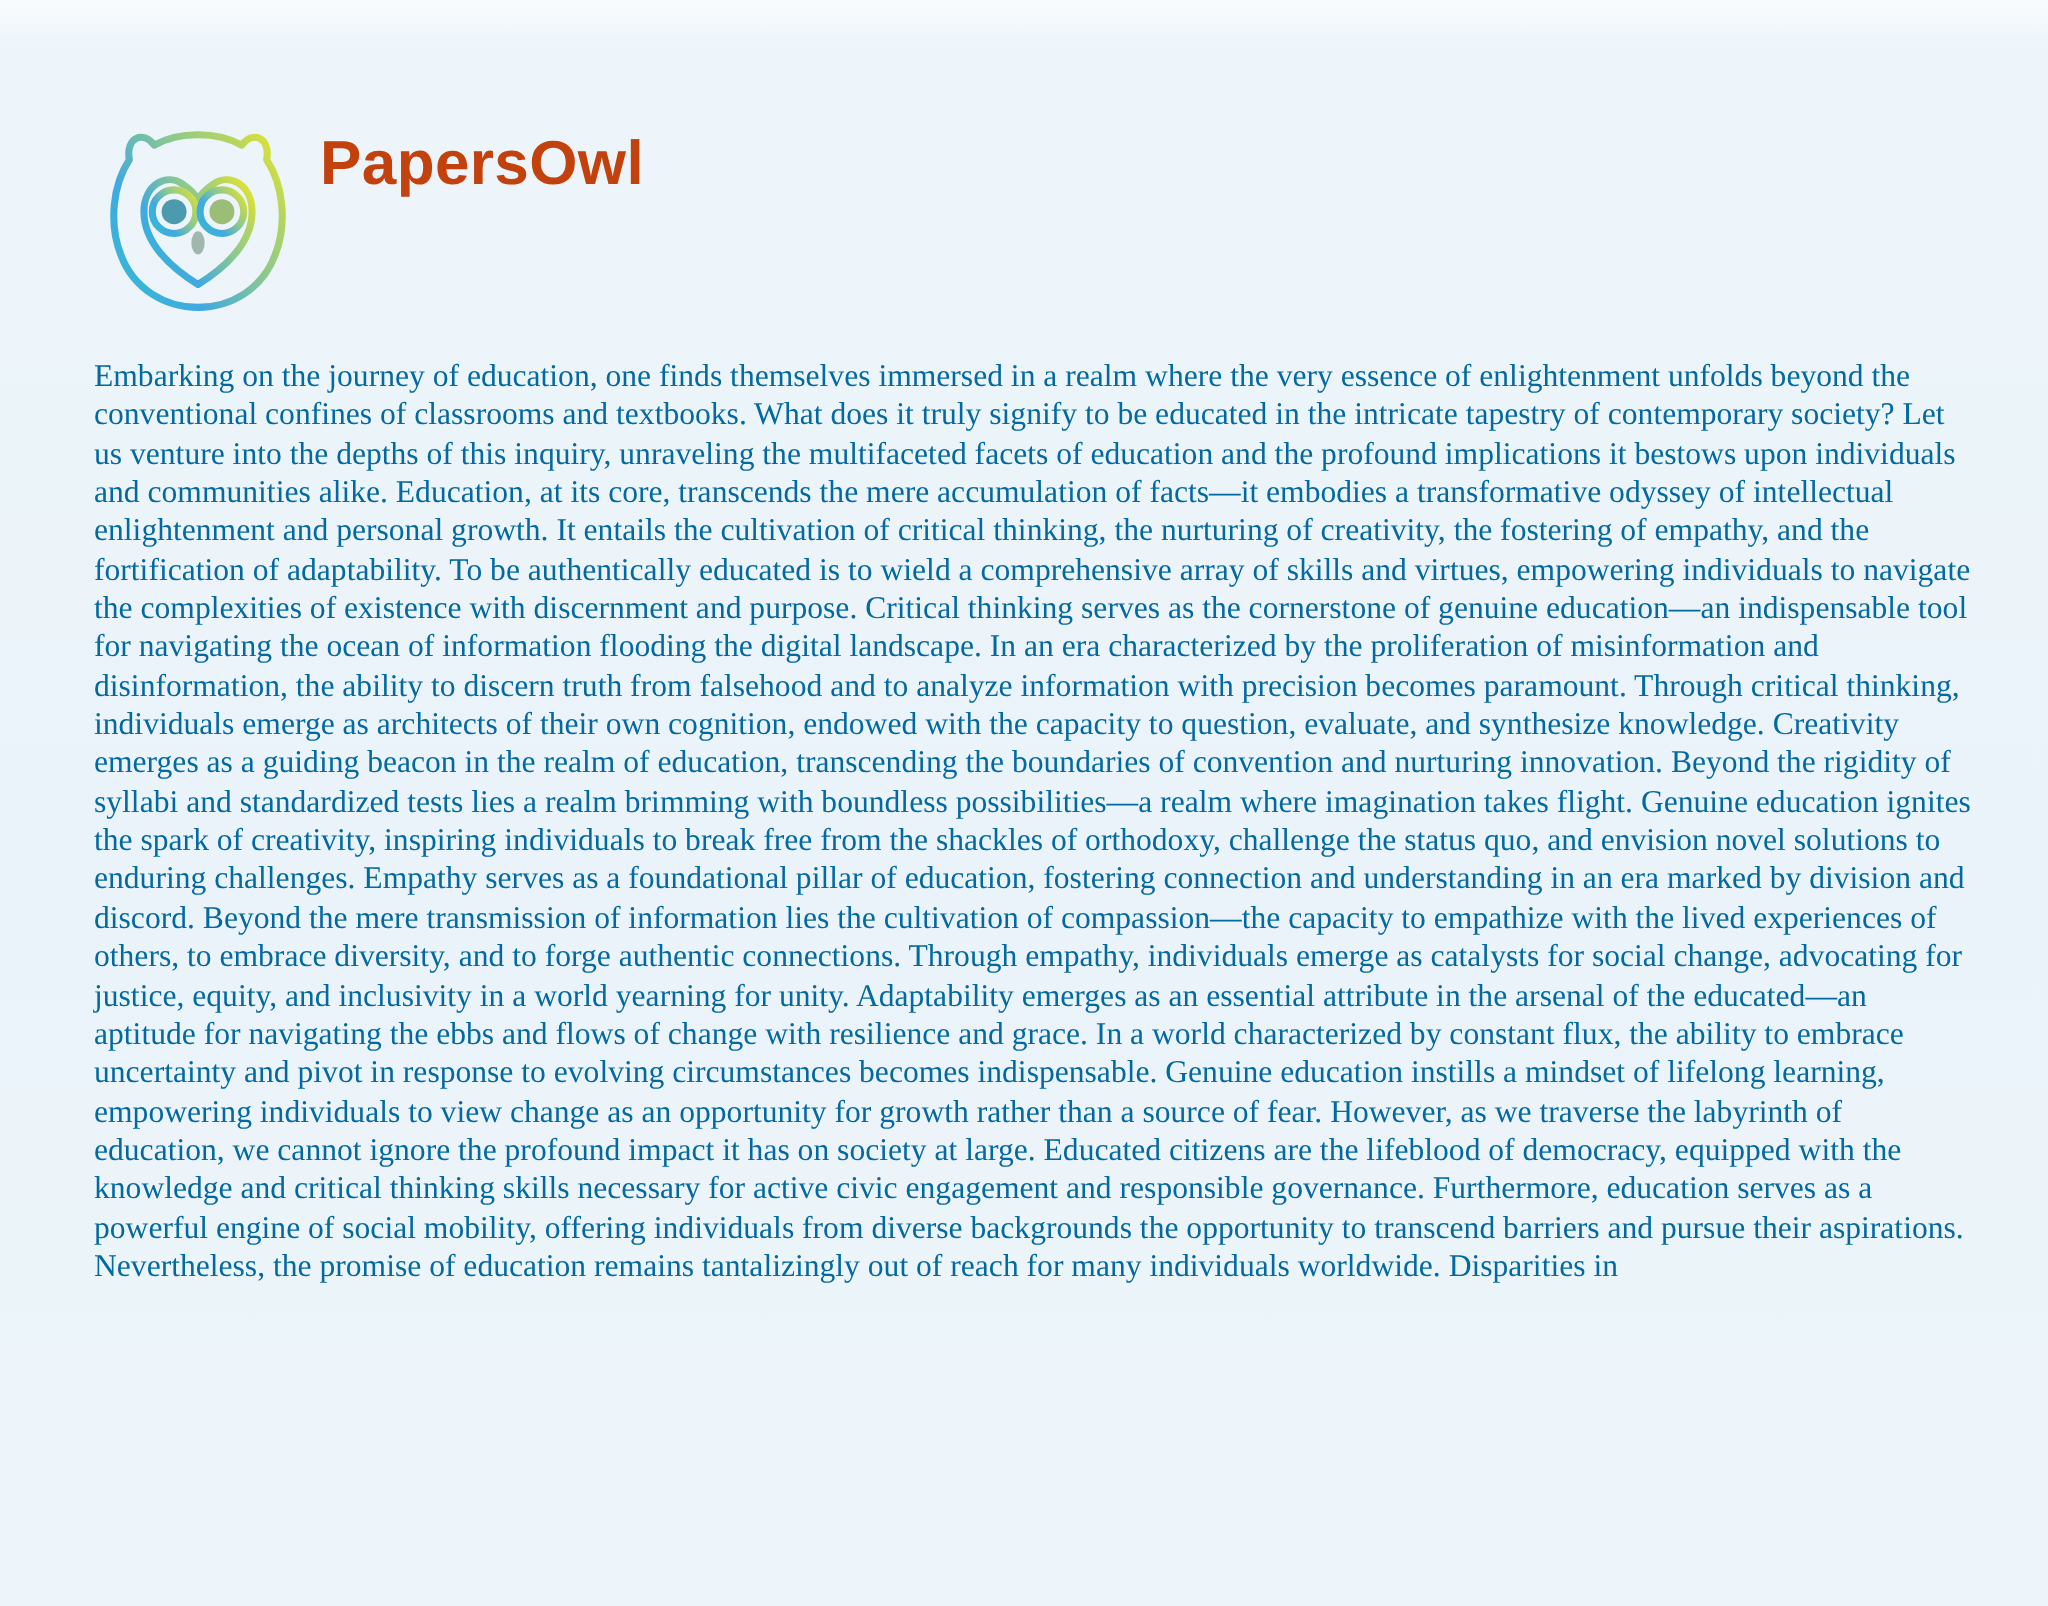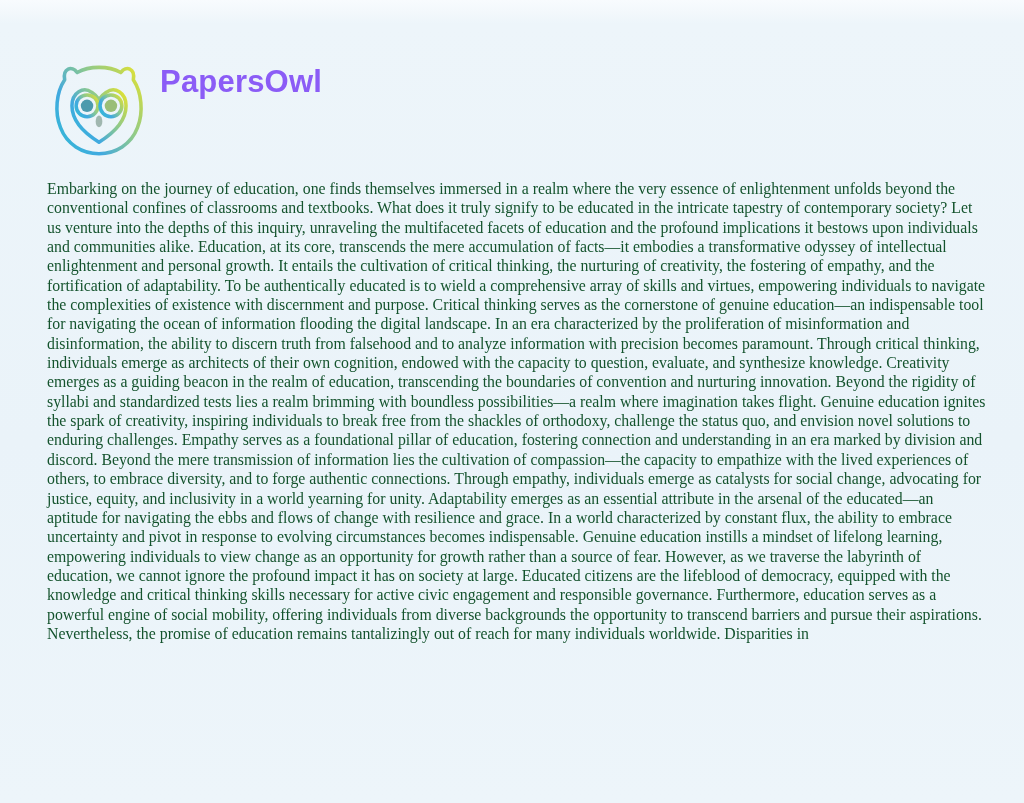--- a/index.html
+++ b/index.html
@@ -26,21 +26,21 @@
   }
   .logo-wrap svg { width: 104px; height: 104px; display: block; }
   .header-text {
     margin-left: 9px;
     padding-top: 8px;
     max-width: 830px;
   }
   .brand {
     font-size: 31px;
     font-weight: 700;
-    color: #8b5cf6;
+    color: #c2410c;
     letter-spacing: 0.2px;
     line-height: 1.1;
   }
   .url {
     margin-top: 7px;
     font-size: 17.5px;
     color: #85c5eb;
     line-height: 1.48;
     text-decoration: none;
     display: block;
@@ -53,21 +53,21 @@
     color: #2e3947;
     line-height: 1.34;
     max-width: 700px;
     letter-spacing: -0.2px;
   }
   .doc-body {
     margin-top: 17px;
     font-family: "Liberation Serif", serif;
     font-size: 15.8px;
     line-height: 19.35px;
-    color: #14532d;
+    color: #0369a1;
     width: 940px;
     text-align: left;
   }
 </style>
 </head>
 <body>
 
 <div class="page">
 
   <div class="header">

